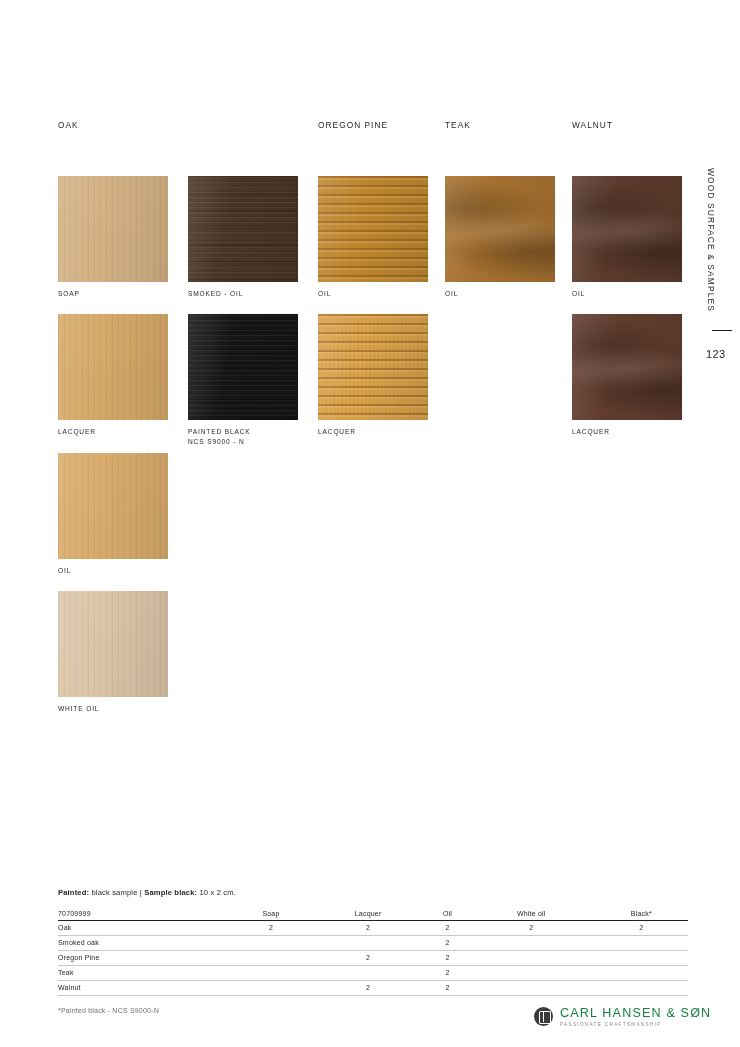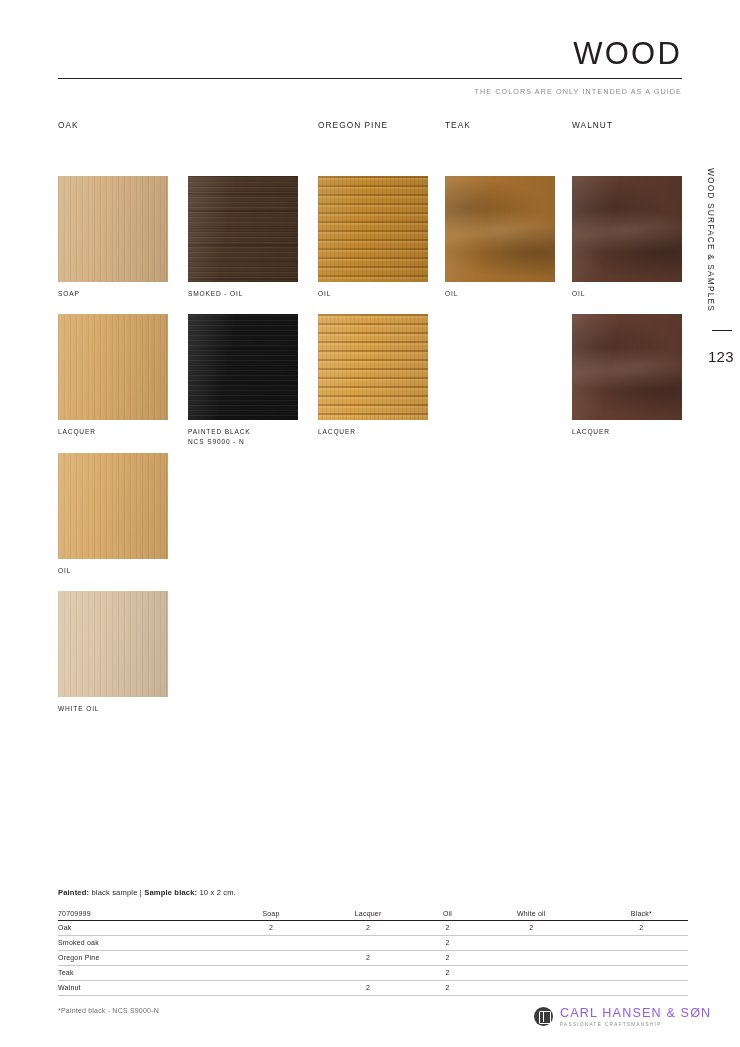--- a/index.html
+++ b/index.html
@@ -52,23 +52,23 @@
   .side-rule {
     position: absolute;
     left: 712px; top: 330px;
     width: 20px;
     border-top: 1px solid #231f20;
   }
   .page-num {
     position: absolute;
     left: 706px; top: 348px;
     width: 30px;
-    font-size: 15px;
-    color: #231f20;
-    text-align: center;
+    font-size: 11px;
+    color: #231f20;
+    text-align: left;
     letter-spacing: .4px;
   }
 
   
   .grid { position: absolute; left: 58px; top: 120px; width: 630px; }
   .col-heads { position: relative; height: 28px; }
   .col-head {
     position: absolute; top: 0;
     font-size: 8.3px;
     letter-spacing: 1.05px;
@@ -208,39 +208,34 @@
     content: "";
     position: absolute;
     left: 8.6px; top: 4px;
     width: 1.6px; height: 11px;
     background: #ffffff;
   }
   .logo-text { line-height: 1.15; }
   .logo-name {
     font-size: 12.6px;
     letter-spacing: 1.15px;
-    color: #8b5cf6;
+    color: #15803d;
   }
   .logo-tag {
     font-size: 4.6px;
     letter-spacing: 1.35px;
     color: #8c8c8c;
     margin-top: 1.5px;
   }
 </style>
 </head>
 <body>
 
 <div class="page">
 
-  <div class="header">
-    <div class="title">WOOD</div>
-    <div class="title-rule"></div>
-    <div class="subtitle">THE COLORS ARE ONLY INTENDED AS A GUIDE</div>
-  </div>
 
   <div class="side-tab">
     <div class="side-tab-label">WOOD SURFACE &amp; SAMPLES</div>
   </div>
   <div class="side-rule"></div>
   <div class="page-num">123</div>
 
   <div class="grid">
     <div class="col-heads" id="col-heads">
         <div class="col-head" style="left: 0px;">OAK</div>

